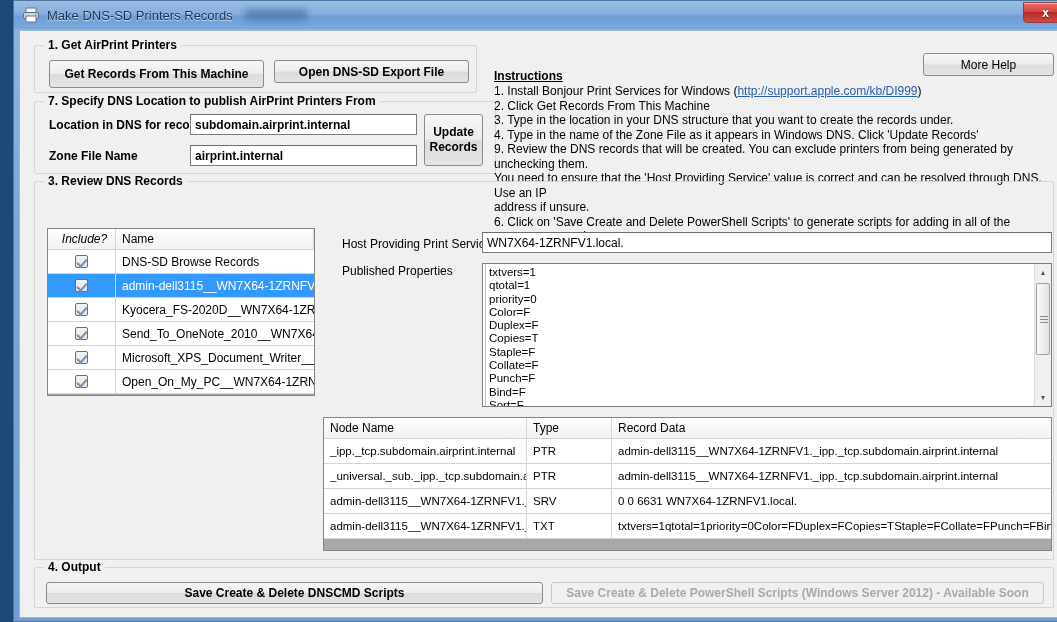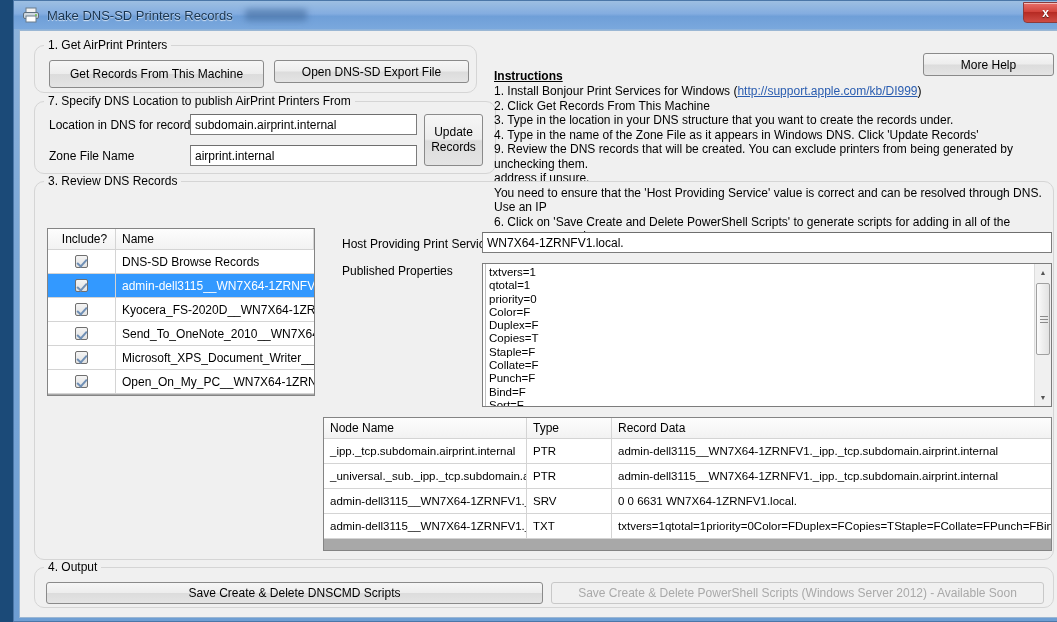--- a/index.html
+++ b/index.html
@@ -55,21 +55,22 @@
   #client {
     position: absolute; left: 5px; top: 29px;
     width: 1047px; height: 588px;
     background: #f0f0f0;
     border: 1px solid #9bb7d4;
   }
 
   .group {
     position: absolute;
     border: 1px solid #d5d5d5;
-    border-radius: 10px;
+    border-radius: 2px;
+    font-weight: bold;
   }
   .group > .legend {
     position: absolute; top: -8px; left: 9px;
     background: #f0f0f0;
     padding: 0 4px;
     font-size: 12px; color: #000;
     white-space: nowrap;
   }
 
   
@@ -121,21 +122,21 @@
     display: flex; height: 21px;
     background: linear-gradient(to bottom, #fdfdfd 0%, #f2f2f2 100%);
     border-bottom: 1px solid #d4d4d4;
   }
   .plist-header > div {
     font-size: 12px; color: #000;
     display: flex; align-items: center;
     padding-left: 6px;
     border-right: 1px solid #d4d4d4;
   }
-  .ph-include { width: 68px; justify-content: center; padding-left: 0; }
+  .ph-include { width: 68px; justify-content: center; padding-left: 0; font-style: italic; }
   .ph-name { flex: 1; }
   .plist-row {
     display: flex; height: 24px;
     background: #fff;
     border-bottom: 1px solid #d4d4d4;
     cursor: pointer;
   }
   .plist-row.selected { background: #3399ff; }
   .plist-row.selected .pr-name { color: #fff; }
   .pr-include {
@@ -276,22 +277,22 @@
 
     <div id="instructions">
       <div id="instr-title">Instructions</div>
       <div class="instr-line">
         <span>1. Install Bonjour Print Services for Windows (</span><a class="link" href="#">http://support.apple.com/kb/DI999</a><span>)</span>
       </div>
       <div class="instr-line">2. Click Get Records From This Machine</div>
       <div class="instr-line">3. Type in the location in your DNS structure that you want to create the records under.</div>
       <div class="instr-line">4. Type in the name of the Zone File as it appears in Windows DNS. Click 'Update Records'</div>
       <div class="instr-line">9. Review the DNS records that will be created. You can exclude printers from being generated by unchecking them.</div>
+      <div class="instr-line">You need to ensure that the 'Host Providing Service' value is correct and can be resolved through DNS. Use an IP</div>
       <div class="instr-line">address if unsure.</div>
-      <div class="instr-line">You need to ensure that the 'Host Providing Service' value is correct and can be resolved through DNS. Use an IP</div>
       <div class="instr-line">6. Click on 'Save Create and Delete PowerShell Scripts' to generate scripts for adding in all of the necessary records.</div>
     </div>
 
     <div class="btn" style="position:absolute; left:903px; top:22px; width:131px; height:23px;">More Help</div>
 
     <div class="group" style="left:14px; top:150px; width:1020px; height:379px;">
       <div class="legend">3. Review DNS Records</div>
     </div>
 
     <div id="printer-list">

